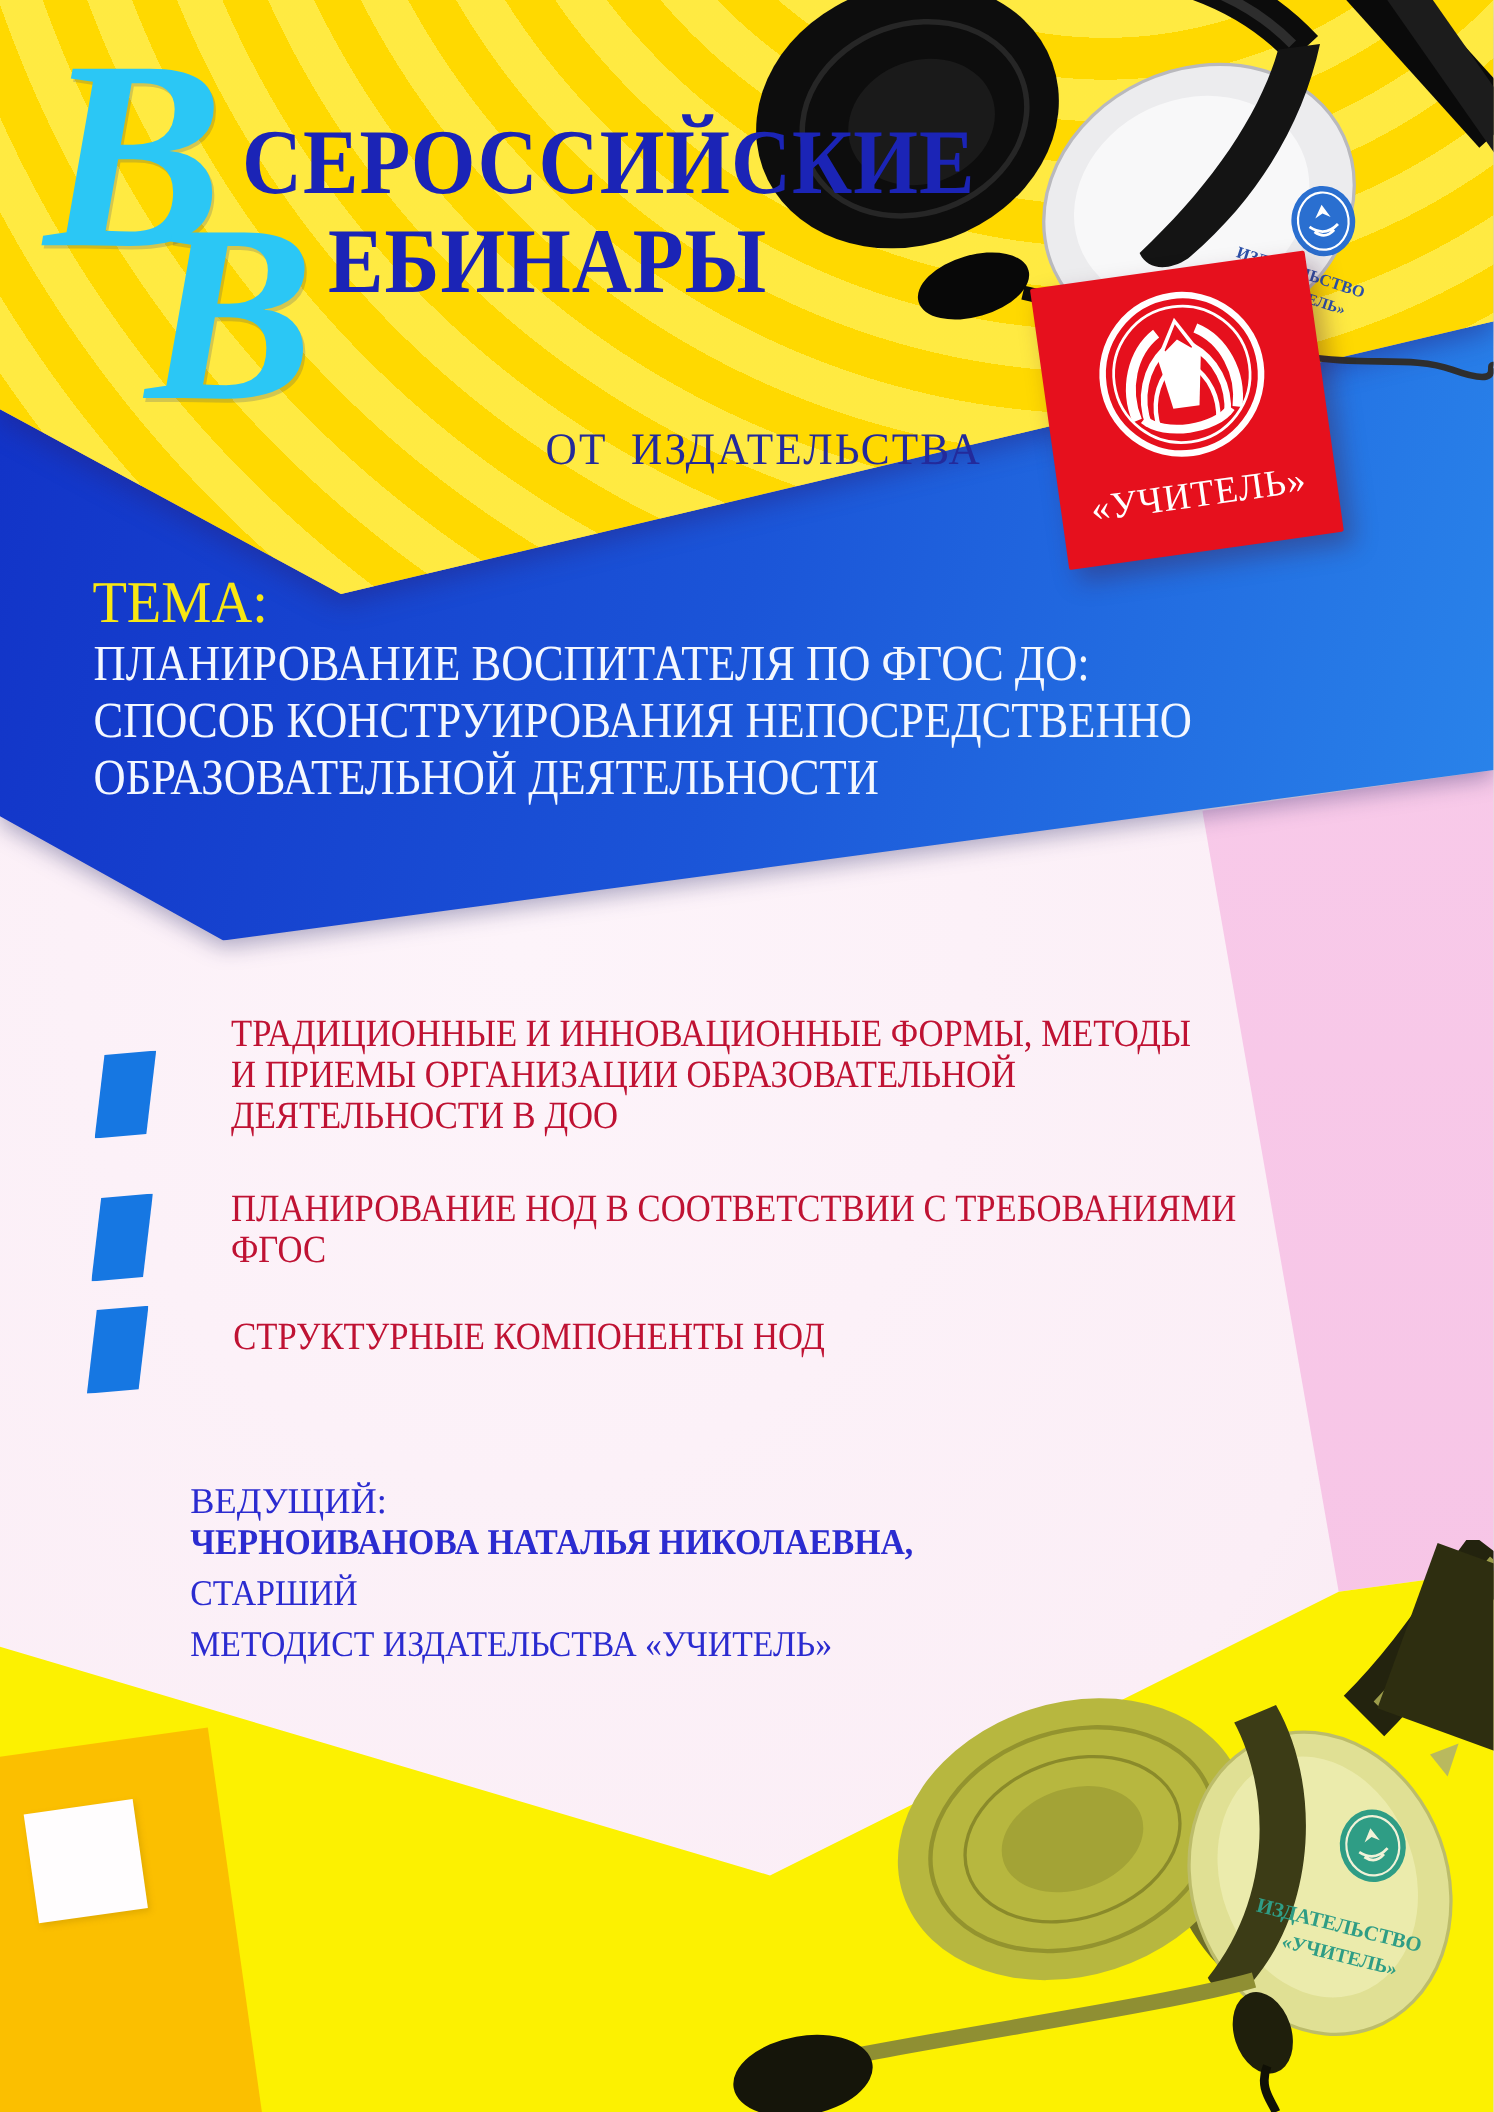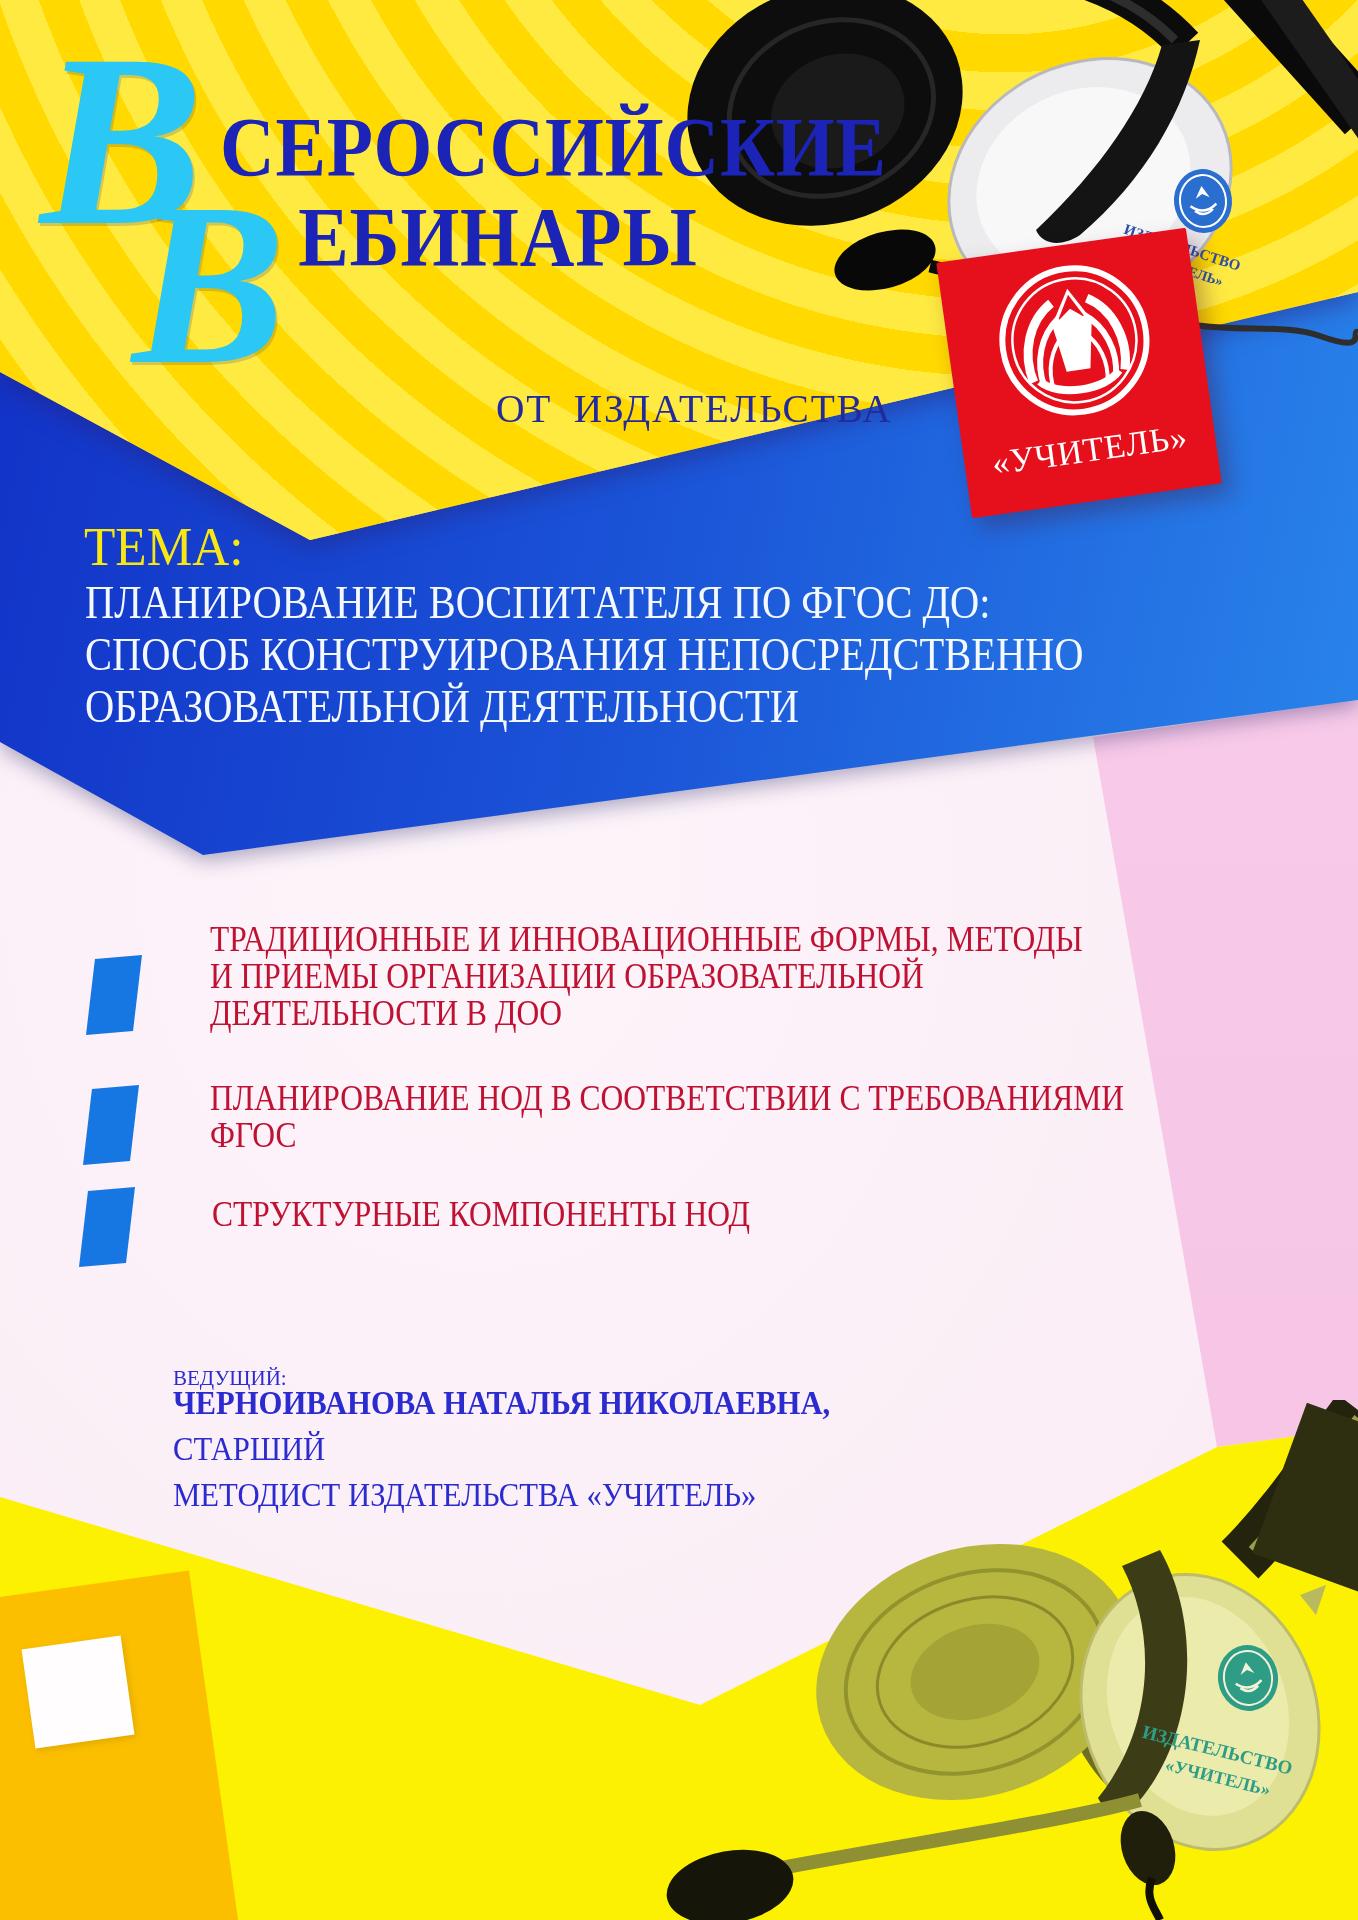--- a/index.html
+++ b/index.html
@@ -35,21 +35,21 @@
   .t-init{font-style:italic;font-weight:700;color:var(--title-cyan);line-height:1;
           text-shadow:2px 3px 0 rgba(10,40,140,.18);}
   .t-word{font-weight:700;color:var(--title-blue);line-height:1;letter-spacing:1px;transform:scaleX(.9);}
   #subtitle{color:var(--subtitle-blue);font-size:41px;letter-spacing:2px;word-spacing:10px;
             transform:scaleX(.96);font-weight:400;}
   #tema{color:var(--tema-yellow);font-size:54px;transform:scaleX(.95);font-weight:400;}
   #theme-text{color:var(--theme-white);font-size:46px;line-height:52px;transform:scaleX(.88);font-weight:400;}
   .bullet-text{color:var(--bullet-red);font-size:35px;line-height:37px;transform:scaleX(.9);}
   .marker{width:56px;height:80px;background:var(--marker-blue);
           clip-path:polygon(16% 5%,100% 0%,84% 95%,0% 100%);}
-  #presenter-label{color:var(--presenter-blue);font-size:21px;margin-top:19px;}
+  #presenter-label{color:var(--presenter-blue);font-size:33px;}
   #presenter-body{color:var(--presenter-blue);font-size:33px;line-height:46px;transform:scaleX(.93);}
   #presenter-body .pname{font-weight:700;}
 
   
   .card{left:953px;top:244px;width:252px;height:258px;background:var(--card-red);
         transform:rotate(-8deg);border-radius:2px;box-shadow:8px 12px 22px rgba(70,20,50,.35);}
   .card-name{position:absolute;left:0;right:0;top:188px;text-align:center;color:#fff;
              font-size:34px;letter-spacing:1px;}
 </style>
 </head>

